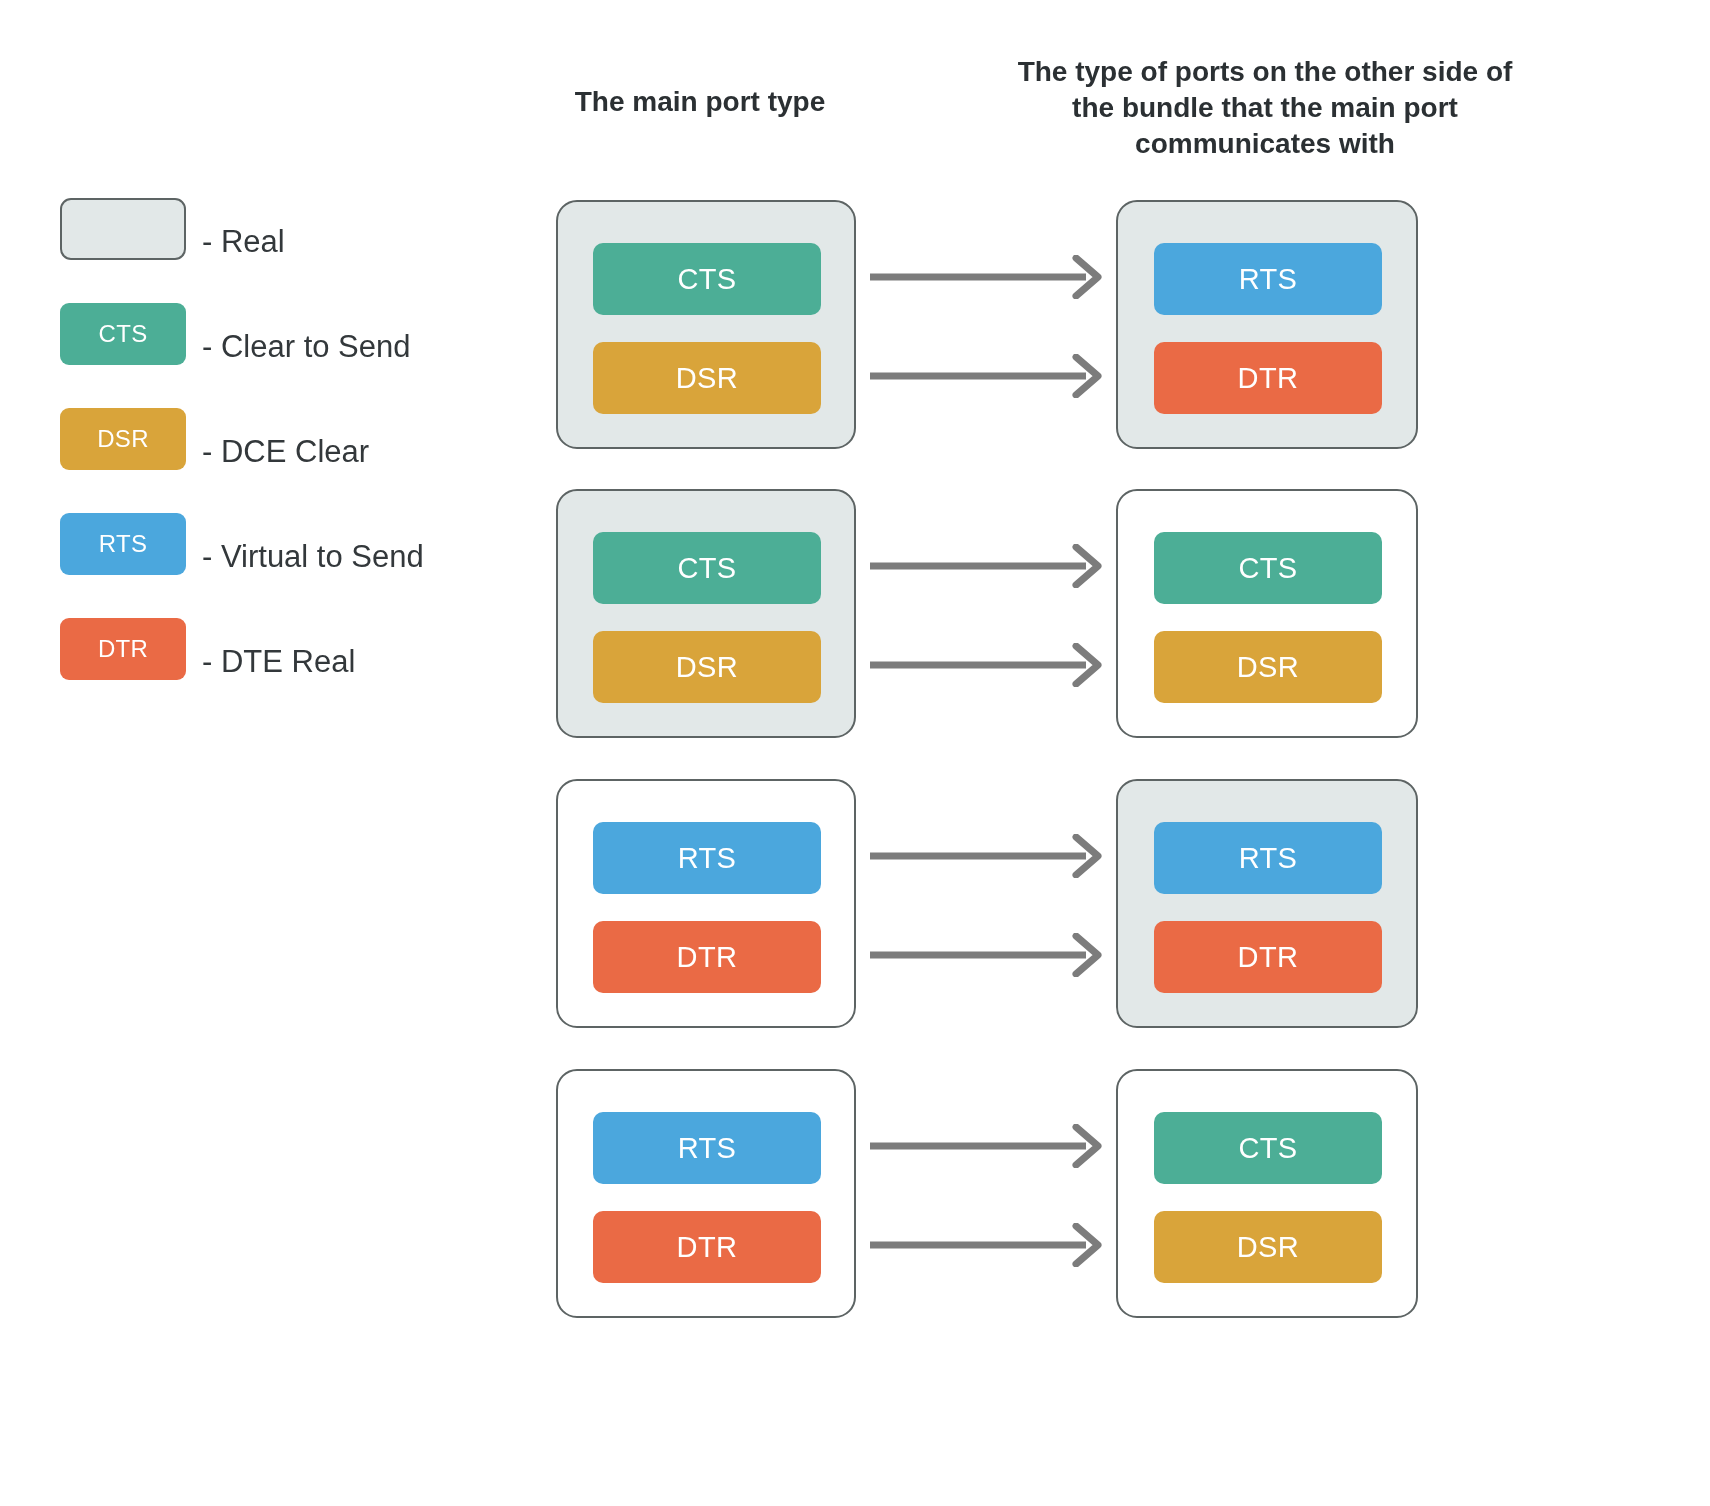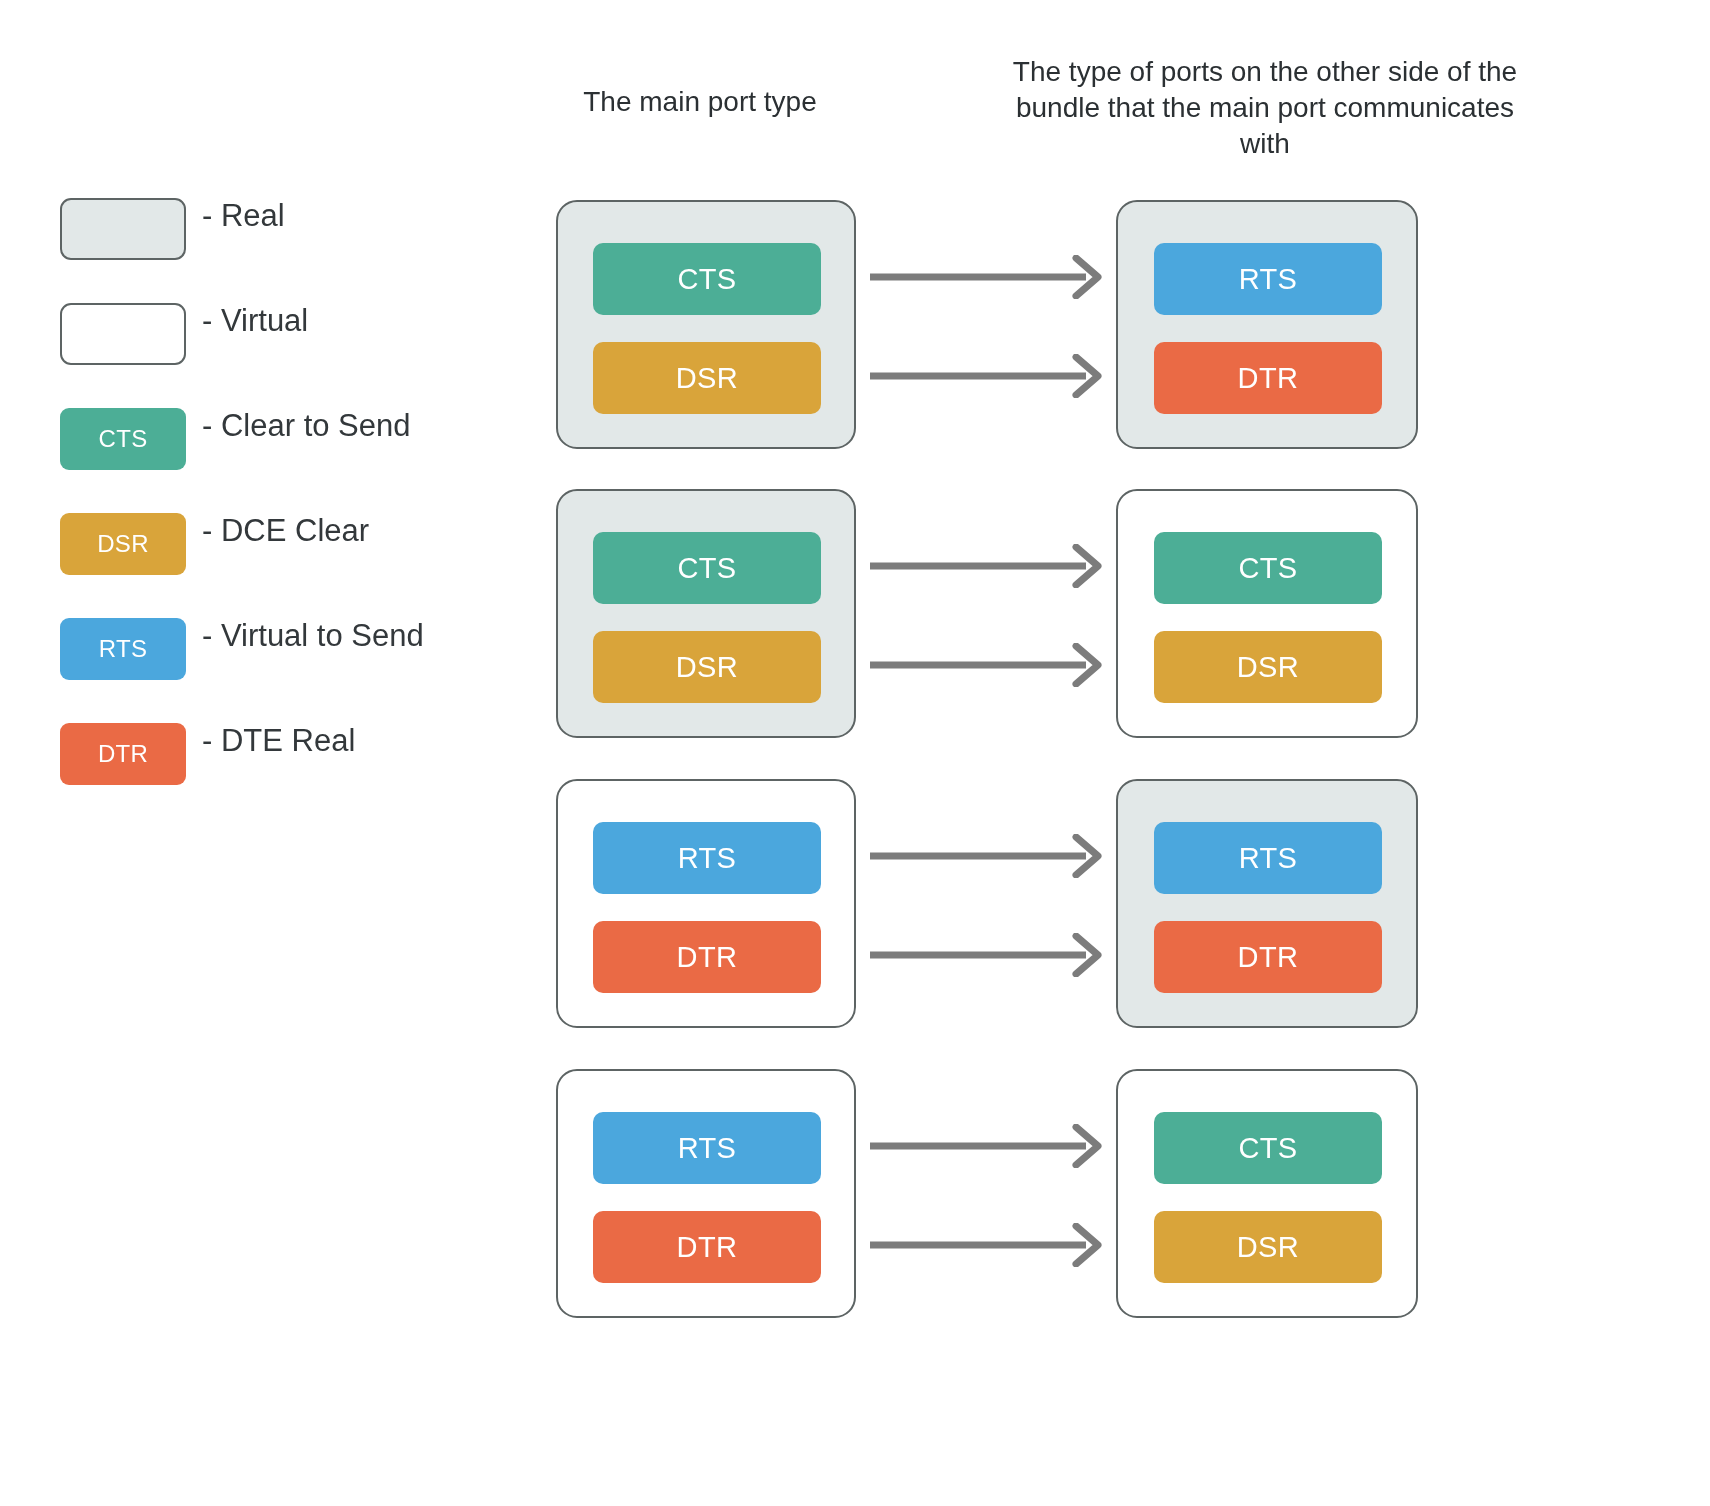--- a/index.html
+++ b/index.html
@@ -25,21 +25,21 @@
     position: absolute;
     left: 60px;
     top: 198px;
     width: 460px;
   }
   .legend-row {
     position: relative;
     height: 62px;
     margin-bottom: 43px;
     display: flex;
-    align-items: flex-start;
+    align-items: flex-end;
   }
   .legend-swatch {
     width: 126px;
     height: 62px;
     border-radius: 9px;
     box-sizing: border-box;
     display: flex;
     align-items: center;
     justify-content: center;
     flex: 0 0 auto;
@@ -68,21 +68,21 @@
     font-size: 31px;
     color: #33383b;
     font-weight: 400;
     white-space: nowrap;
   }
 
   
   .col-head {
     position: absolute;
     font-size: 28px;
-    font-weight: normal;
+    font-weight: bold;
     color: #2b3033;
     text-align: center;
     line-height: 1.28;
   }
   #head-main {
     left: 490px;
     top: 84px;
     width: 420px;
   }
   #head-other {
@@ -145,24 +145,20 @@
 
   <div class="col-head" id="head-main">The main port type</div>
   <div class="col-head" id="head-other">The type of ports on the other side of the bundle that the main port communicates with</div>
 
   <div id="legend">
       <div class="legend-row">
         <div class="legend-swatch sw-real"></div>
         <div class="legend-label">- Real</div>
       </div>
       <div class="legend-row">
-        <div class="legend-swatch sw-virtual"></div>
-        <div class="legend-label">- Virtual</div>
-      </div>
-      <div class="legend-row">
         <div class="legend-swatch sw-signal" style="background: rgb(76, 174, 150);">
           <span class="swatch-text">CTS</span>
         </div>
         <div class="legend-label">- Clear to Send</div>
       </div>
       <div class="legend-row">
         <div class="legend-swatch sw-signal" style="background: rgb(217, 164, 58);">
           <span class="swatch-text">DSR</span>
         </div>
         <div class="legend-label">- DCE Clear</div>

